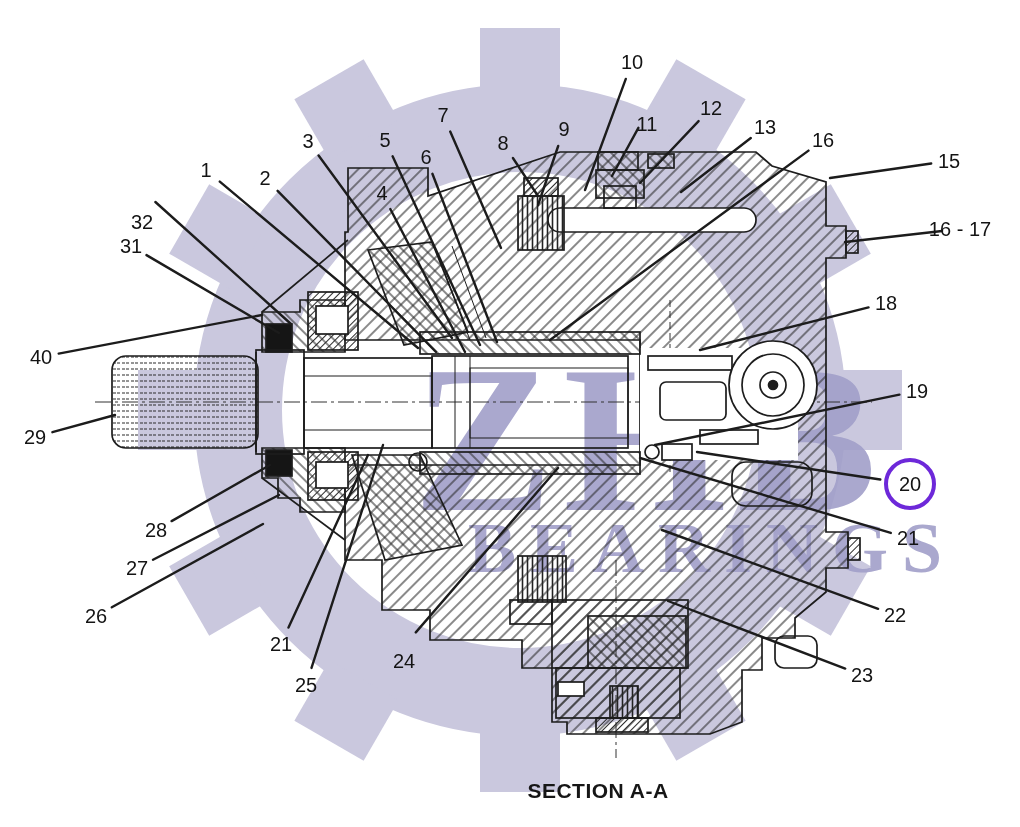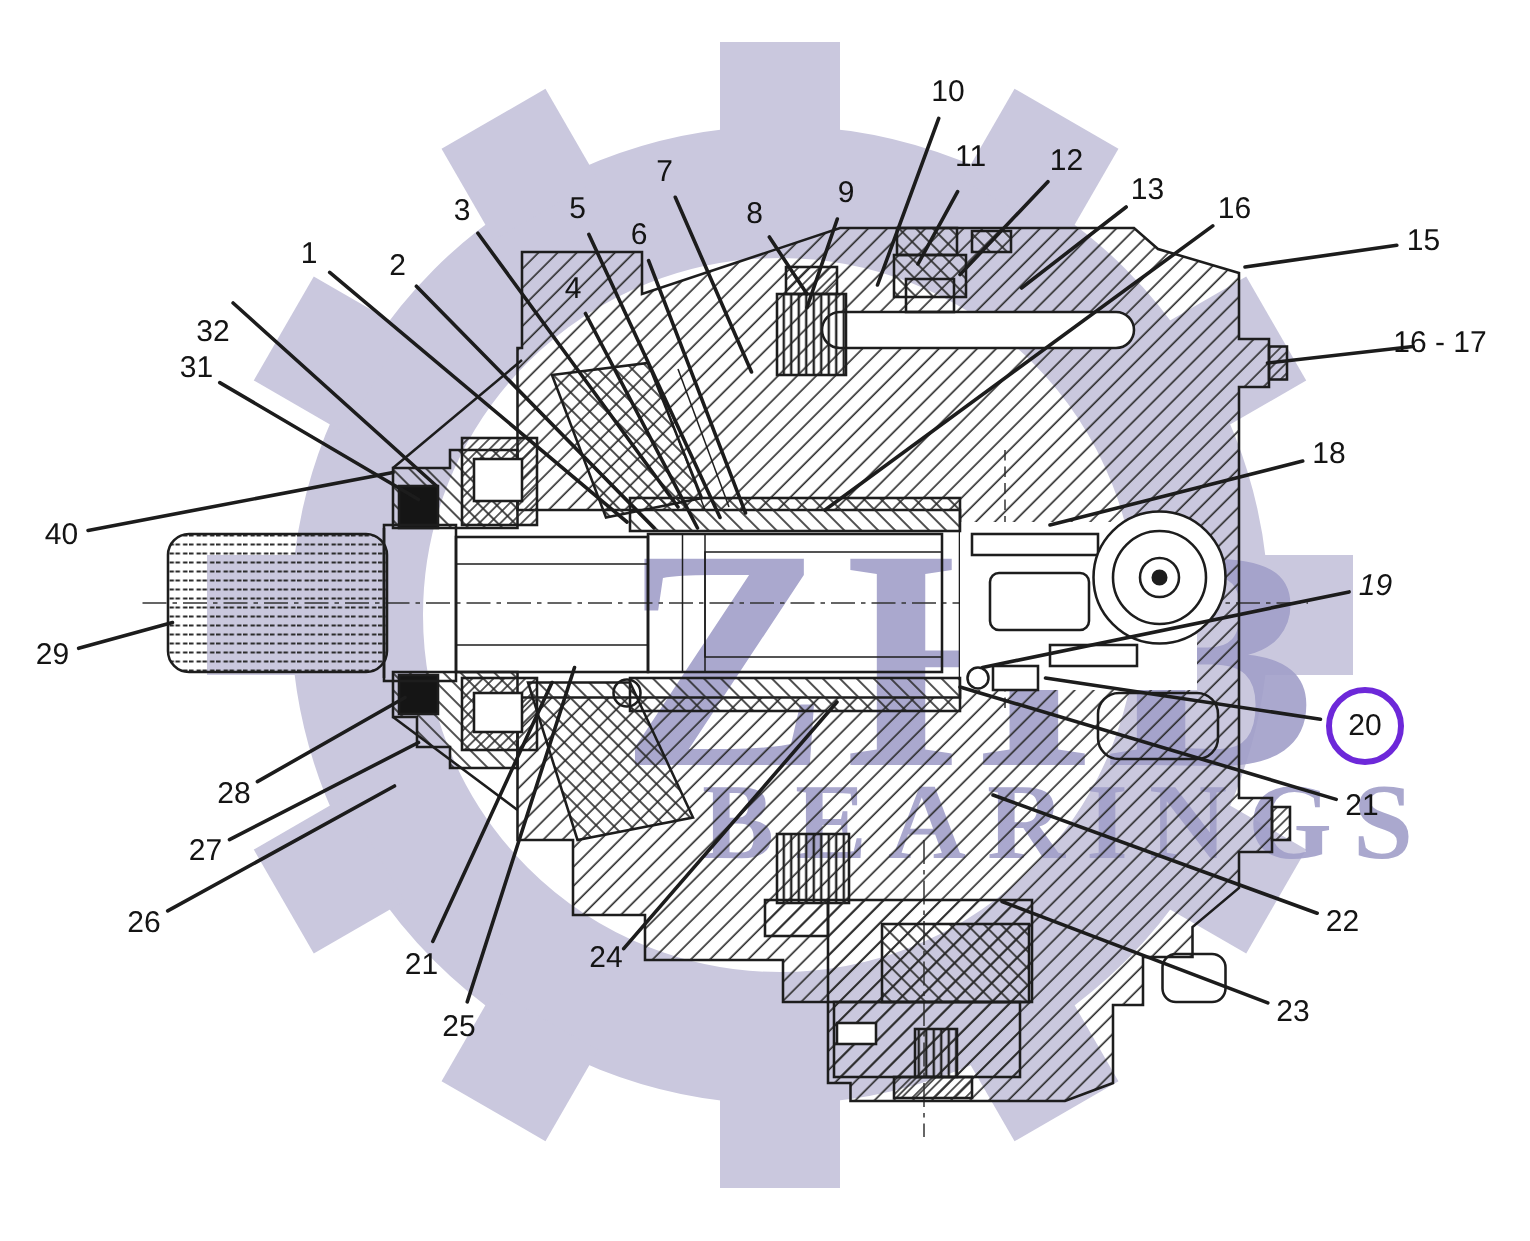--- a/index.html
+++ b/index.html
@@ -219,38 +219,39 @@
       <div class="callout" style="left: 206px; top: 170px;">1</div>
       <div class="callout" style="left: 265px; top: 178px;">2</div>
       <div class="callout" style="left: 308px; top: 141px;">3</div>
       <div class="callout" style="left: 382px; top: 193px;">4</div>
       <div class="callout" style="left: 385px; top: 140px;">5</div>
       <div class="callout" style="left: 426px; top: 157px;">6</div>
       <div class="callout" style="left: 443px; top: 115px;">7</div>
       <div class="callout" style="left: 503px; top: 143px;">8</div>
       <div class="callout" style="left: 564px; top: 129px;">9</div>
       <div class="callout" style="left: 632px; top: 62px;">10</div>
-      <div class="callout" style="left: 647px; top: 105px; text-align: center;">11</div>
+      <div class="callout" style="left: 647px; top: 124px; text-align: center;">11</div>
       <div class="callout" style="left: 711px; top: 108px;">12</div>
       <div class="callout" style="left: 765px; top: 127px;">13</div>
       <div class="callout" style="left: 823px; top: 140px;">16</div>
       <div class="callout" style="left: 949px; top: 161px;">15</div>
       <div class="callout" style="left: 960px; top: 229px;">16 - 17</div>
       <div class="callout" style="left: 886px; top: 303px;">18</div>
-      <div class="callout" style="left: 917px; top: 391px; font-style: italic;">19</div>
+      <div class="callout" style="left: 917px; top: 391px;">19</div>
       <div class="callout circled" style="left: 910px; top: 484px;">20</div>
       <div class="callout" style="left: 908px; top: 538px;">21</div>
       <div class="callout" style="left: 895px; top: 615px;">22</div>
       <div class="callout" style="left: 862px; top: 675px;">23</div>
-      <div class="callout" style="left: 404px; top: 639px;">24</div>
+      <div class="callout" style="left: 404px; top: 661px;">24</div>
       <div class="callout" style="left: 306px; top: 685px;">25</div>
       <div class="callout" style="left: 281px; top: 644px;">21</div>
       <div class="callout" style="left: 96px; top: 616px;">26</div>
       <div class="callout" style="left: 137px; top: 568px;">27</div>
       <div class="callout" style="left: 156px; top: 530px;">28</div>
       <div class="callout" style="left: 35px; top: 437px;">29</div>
       <div class="callout" style="left: 41px; top: 357px;">40</div>
       <div class="callout" style="left: 131px; top: 246px;">31</div>
       <div class="callout" style="left: 142px; top: 190px; margin-top: 32px;">32</div>
     </div>
 
 
+  <div class="section-caption">SECTION A-A</div>
 </div>
 
 </body></html>

